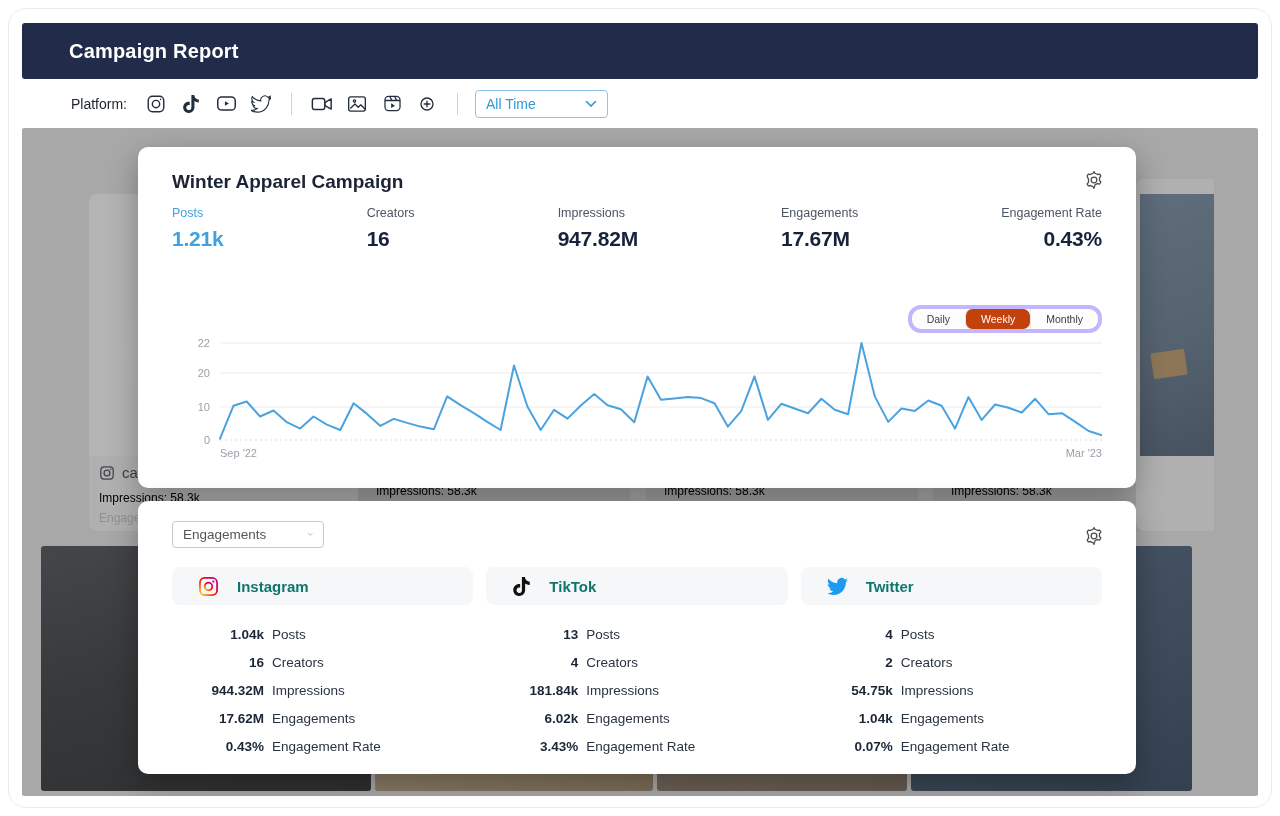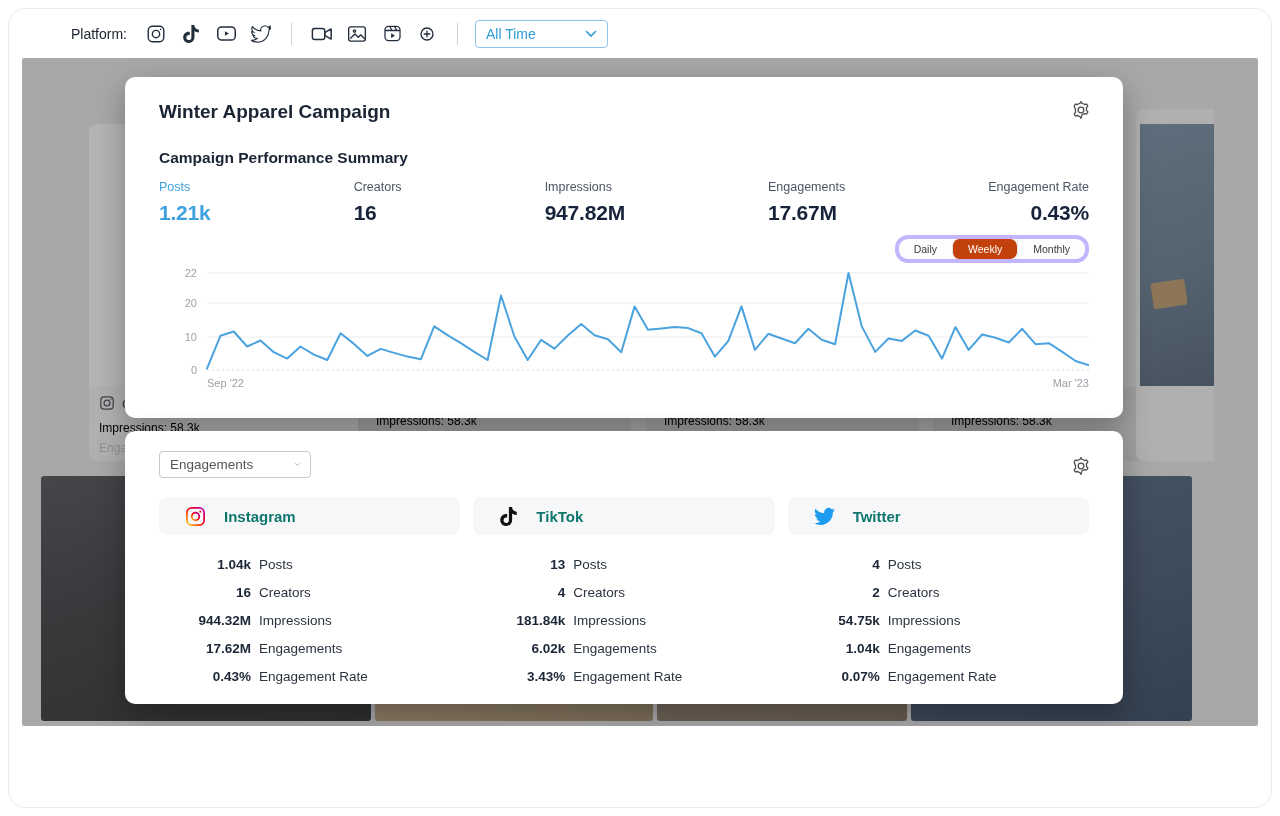--- a/index.html
+++ b/index.html
@@ -27,21 +27,21 @@
   .bg-card{position:absolute;background:#b0b0b0;border-radius:8px;z-index:1;}
   .bg-photo{background:#b9b9b9;border-radius:8px 8px 0 0;
     background-image:radial-gradient(closest-side at 55% 60%, #c9c9c9 0%, #bcbcbc 60%, #b4b4b4 100%);}
   .bg-cap{font-size:12px;color:#000000;}
   .bg-handle{display:flex;align-items:center;gap:7px;font-size:15px;font-weight:500;color:#3a3e44;}
   .bg-strip{position:absolute;width:272px;height:74px;background:#a0a0a0;border-radius:0 0 8px 8px;
     box-sizing:border-box;padding:27px 0 0 18px;z-index:1;}
   .bg-strip .l2{color:#8e9094;margin-top:6px;}
   .bg-photo-block{position:absolute;z-index:1;border-radius:3px;}
   
-  .card{position:absolute;left:103px;width:998px;background:#fff;border-radius:10px;
+  .card{position:absolute;left:116px;width:998px;background:#fff;border-radius:10px;
     box-shadow:0 10px 30px rgba(0,0,0,.30);box-sizing:border-box;z-index:10;}
   .card1{top:19px;height:341px;padding:24px 34px;}
   .card2{top:373px;height:273px;padding:20px 34px;}
   .card-title{margin:0;font-size:19px;font-weight:600;color:#1b2434;}
   .gear{position:absolute;right:30px;top:22px;width:24px;height:24px;background:none;border:none;
     padding:0;cursor:pointer;}
   .card2 .gear{top:24px;}
   .section-title{margin:26px 0 0 0;font-size:15.5px;font-weight:700;color:#1b2434;}
   .stats{display:flex;justify-content:space-between;margin-top:13px;}
   .stat{cursor:pointer;}
@@ -65,20 +65,23 @@
   .prows{margin-top:15px;}
   .prow{display:flex;align-items:center;height:28px;font-size:13.5px;}
   .pval{width:92px;text-align:right;font-weight:700;color:#1b2637;}
   .plab{margin-left:8px;color:#2a3340;}
 </style>
 </head>
 <body>
 
 <div class="window">
 
+  <header class="topbar">
+    <h1>Campaign Report</h1>
+  </header>
 
   <div class="toolbar">
     <span class="plat-label">Platform:</span>
 
     <div class="icon-group">
       <button class="tb-btn">
         <svg width="20" height="20" viewBox="0 0 24 24" fill="none" stroke="currentColor" stroke-width="1.7">
           <rect x="2.7" y="2.7" width="18.6" height="18.6" rx="5"></rect>
             <circle cx="12" cy="12" r="4.4"></circle>
             <circle cx="17.6" cy="6.4" r="1" fill="currentColor" stroke="none"></circle>
@@ -192,21 +195,20 @@
 
     <section class="card card1">
       <h2 class="card-title">Winter Apparel Campaign</h2>
       <button class="gear">
         <svg width="22" height="22" viewBox="0 0 24 24" fill="none" stroke="#4d4d4d" stroke-width="1.4" stroke-linejoin="round">
           <circle cx="12" cy="12" r="3.1"></circle>
           <path d="M12 2.8l1.2 2.1a7.2 7.2 0 012.6 1.1l2.4-.5 1.3 2.2-1.6 1.8a7.2 7.2 0 010 2.9l1.6 1.8-1.3 2.2-2.4-.5a7.2 7.2 0 01-2.6 1.1L12 21.2l-1.2-2.1a7.2 7.2 0 01-2.6-1.1l-2.4.5-1.3-2.2 1.6-1.8a7.2 7.2 0 010-2.9L4.5 7.7l1.3-2.2 2.4.5a7.2 7.2 0 012.6-1.1z"></path>
         </svg>
       </button>
 
-      <h3 class="section-title">Campaign Performance Summary</h3>
 
       <div class="stats">
         <div class="stat posts">
           <div class="s-label">Posts</div>
           <div class="s-value">1.21k</div>
         </div>
         <div class="stat">
           <div class="s-label">Creators</div>
           <div class="s-value">16</div>
         </div>

